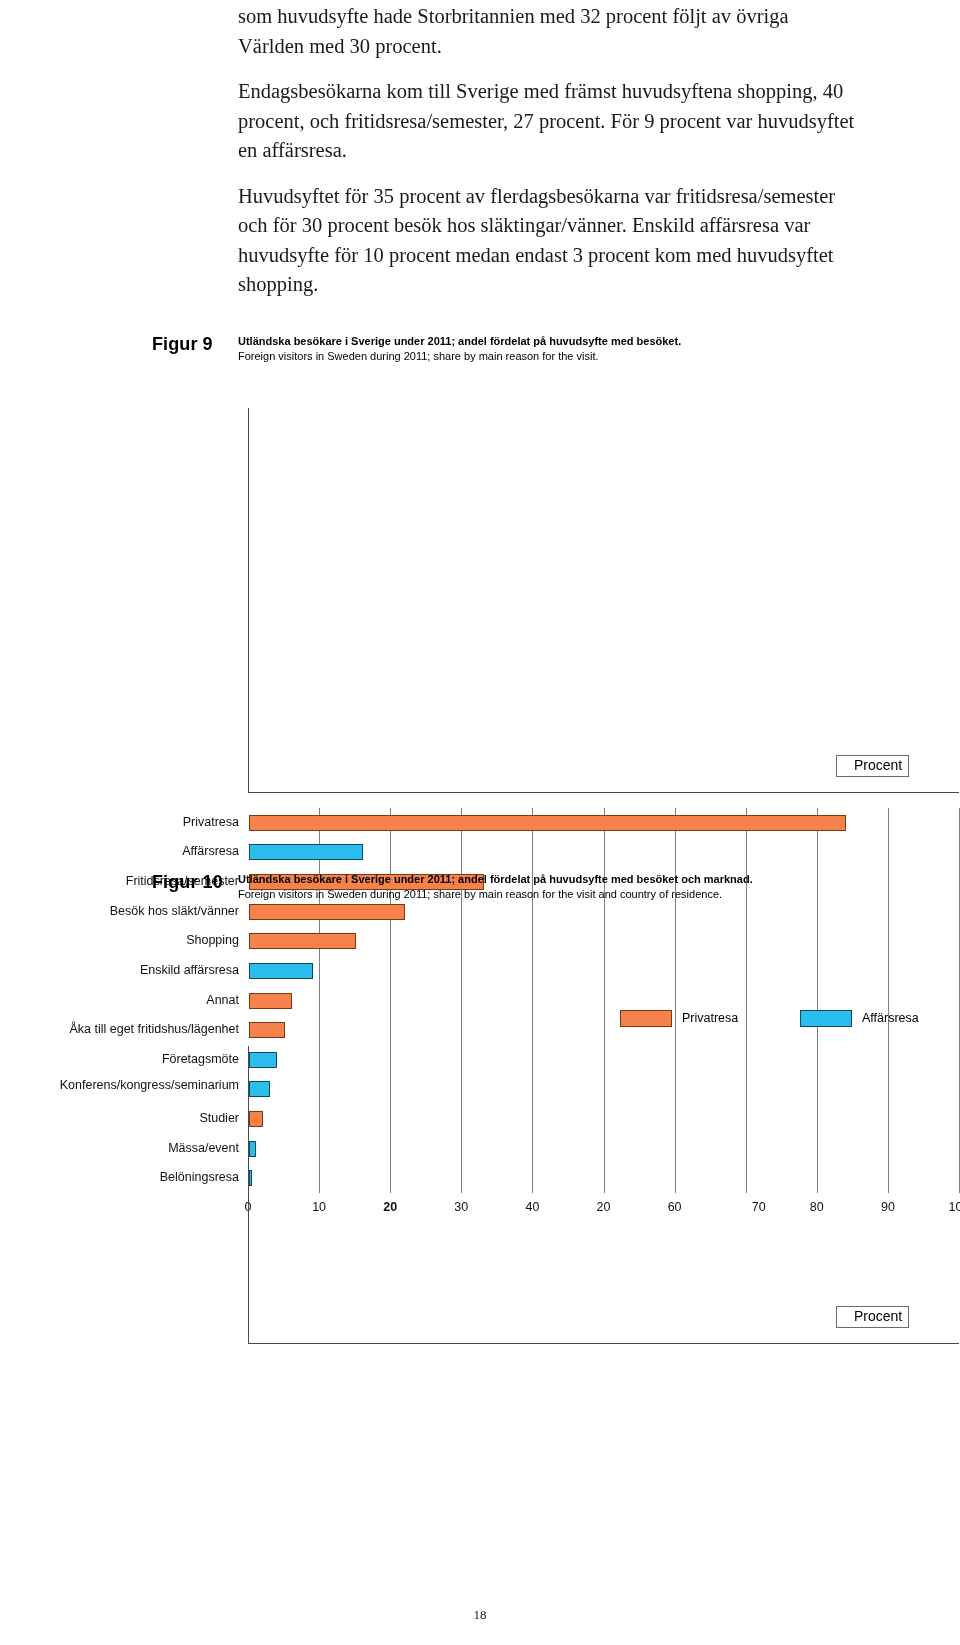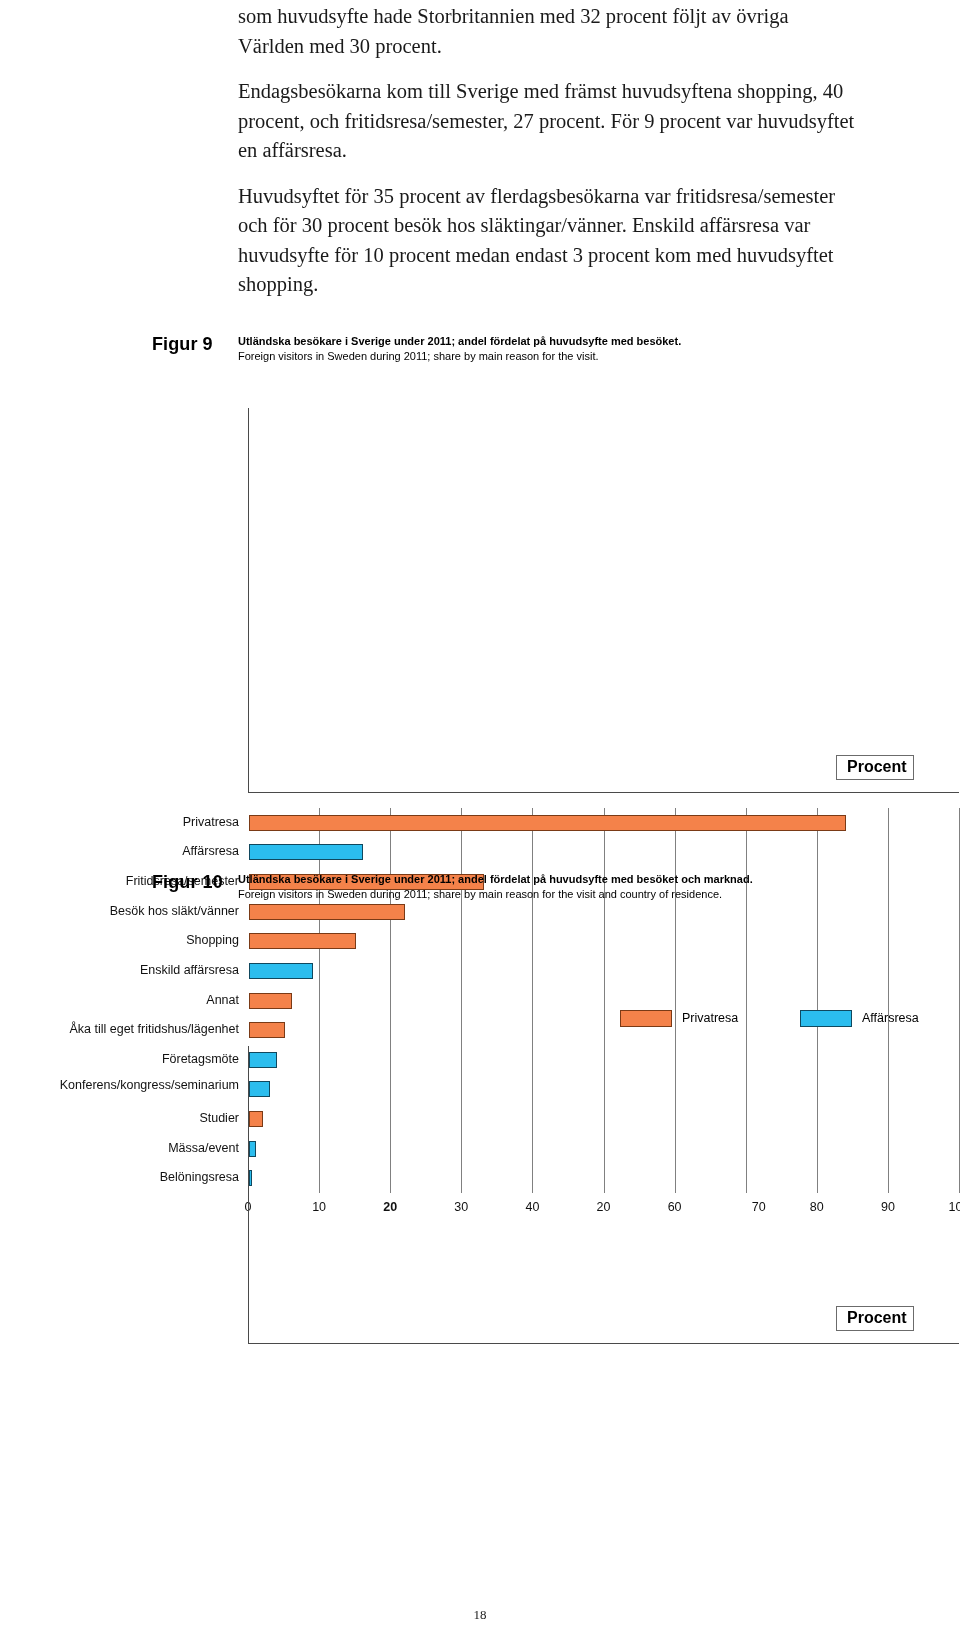--- a/index.html
+++ b/index.html
@@ -72,26 +72,25 @@
   .bar {
     position:absolute;
     box-sizing:border-box;
     border:1px solid #333;
   }
   .bar.priv { background:#f4824a; border-color:#7a3a16; }
   .bar.aff  { background:#2bbdee; border-color:#10485e; }
 
   .axis-unit {
     position:absolute;
-    font-size:16px;
+    font-size:14px;
     border:1px solid #6b6b6b;
-    padding:2px 6px 3px 10px;
+    padding:2px 6px 3px 17px;
     background:#fff;
     line-height:1.1;
-    font-weight:bold;
   }
 
   
   .legend { position:absolute; }
   .legend .sw {
     position:absolute; width:52px; height:17px;
     border:1px solid #333; box-sizing:border-box;
   }
   .legend .sw.priv { background:#f4824a; border-color:#7a3a16; }
   .legend .sw.aff  { background:#2bbdee; border-color:#10485e; }

